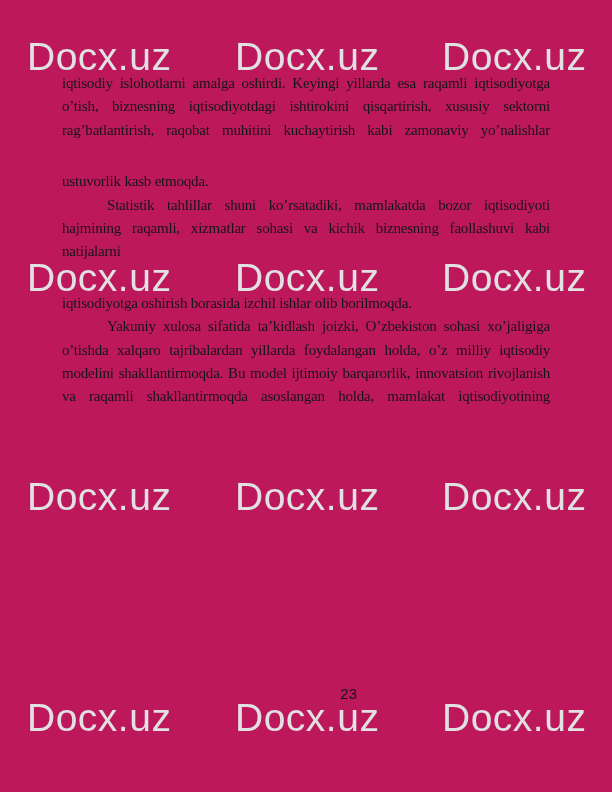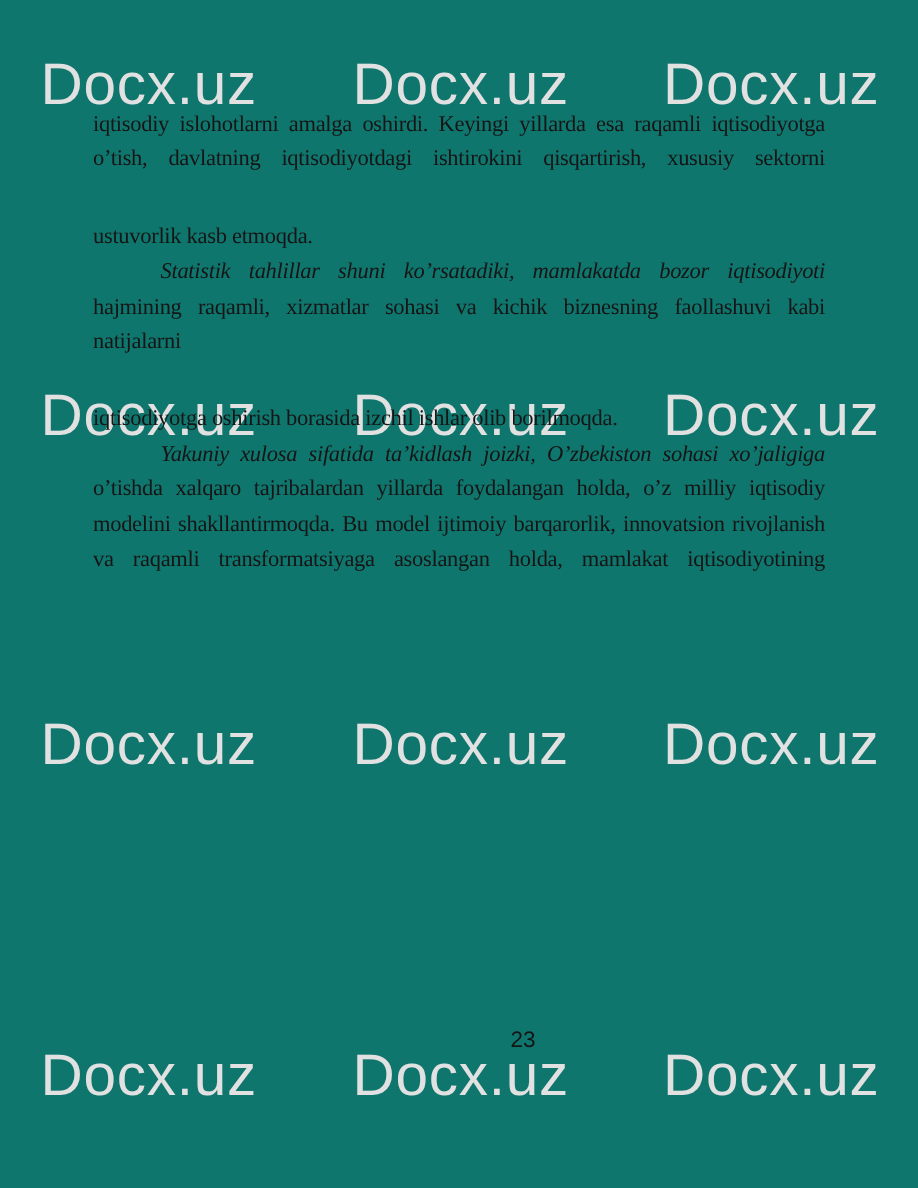--- a/index.html
+++ b/index.html
@@ -45,59 +45,59 @@
   .text-line {
     text-align: justify;
     text-align-last: justify;
   }
   .text-line.para-end {
     text-align-last: left;
     margin-top: 28px;
   }
   .text-line.indent {
     text-indent: 45px;
-    font-style: italic;
   }
   
   .page-number {
     position: absolute;
     top: 686px;
     left: 293px;
     width: 64px;
     text-align: right;
     z-index: 1;
     font-family: "Liberation Sans", sans-serif;
     font-size: 15px;
     line-height: 15px;
   }
 </style>
 </head>
 <body>
 
-<div class="page" style="background: #0f766e; color: rgb(21, 21, 21);">
+<div class="page" style="background: #be185d; color: rgb(21, 21, 21);">
   <div class="watermark-layer">
       <span class="watermark" style="left: 27px; top: 37px; color: rgb(225, 225, 225);">Docx.uz</span>
       <span class="watermark" style="left: 235px; top: 37px; color: rgb(225, 225, 225);">Docx.uz</span>
       <span class="watermark" style="left: 442px; top: 37px; color: rgb(225, 225, 225);">Docx.uz</span>
       <span class="watermark" style="left: 27px; top: 258px; color: rgb(225, 225, 225);">Docx.uz</span>
       <span class="watermark" style="left: 235px; top: 258px; color: rgb(225, 225, 225);">Docx.uz</span>
       <span class="watermark" style="left: 442px; top: 258px; color: rgb(225, 225, 225);">Docx.uz</span>
       <span class="watermark" style="left: 27px; top: 477px; color: rgb(225, 225, 225);">Docx.uz</span>
       <span class="watermark" style="left: 235px; top: 477px; color: rgb(225, 225, 225);">Docx.uz</span>
       <span class="watermark" style="left: 442px; top: 477px; color: rgb(225, 225, 225);">Docx.uz</span>
       <span class="watermark" style="left: 27px; top: 698px; color: rgb(225, 225, 225);">Docx.uz</span>
       <span class="watermark" style="left: 235px; top: 698px; color: rgb(225, 225, 225);">Docx.uz</span>
       <span class="watermark" style="left: 442px; top: 698px; color: rgb(225, 225, 225);">Docx.uz</span>
     </div>
   <div class="content">
       <div class="text-line">iqtisodiy islohotlarni amalga oshirdi. Keyingi yillarda esa raqamli iqtisodiyotga</div>
-      <div class="text-line">o’tish, davlatning iqtisodiyotdagi ishtirokini qisqartirish, xususiy sektorni</div>
+      <div class="text-line">o’tish, biznesning iqtisodiyotdagi ishtirokini qisqartirish, xususiy sektorni</div>
+      <div class="text-line">rag’batlantirish, raqobat muhitini kuchaytirish kabi zamonaviy yo’nalishlar</div>
       <div class="text-line para-end">ustuvorlik kasb etmoqda.</div>
       <div class="text-line indent">Statistik tahlillar shuni ko’rsatadiki, mamlakatda bozor iqtisodiyoti</div>
       <div class="text-line">hajmining raqamli, xizmatlar sohasi va kichik biznesning faollashuvi kabi natijalarni</div>
       <div class="text-line para-end">iqtisodiyotga oshirish borasida izchil ishlar olib borilmoqda.</div>
       <div class="text-line indent">Yakuniy xulosa sifatida ta’kidlash joizki, O’zbekiston sohasi xo’jaligiga</div>
       <div class="text-line">o’tishda xalqaro tajribalardan yillarda foydalangan holda, o’z milliy iqtisodiy</div>
       <div class="text-line">modelini shakllantirmoqda. Bu model ijtimoiy barqarorlik, innovatsion rivojlanish</div>
-      <div class="text-line">va raqamli transformatsiyaga asoslangan holda, mamlakat iqtisodiyotining</div>
+      <div class="text-line">va raqamli shakllantirmoqda asoslangan holda, mamlakat iqtisodiyotining</div>
     </div>
   <div class="page-number">23</div>
 </div>
 
 </body></html>

